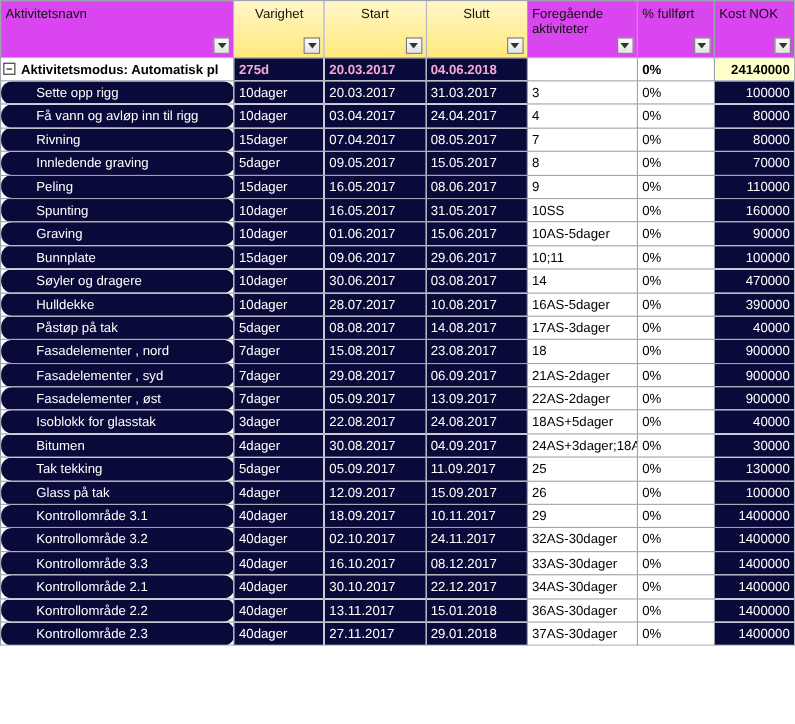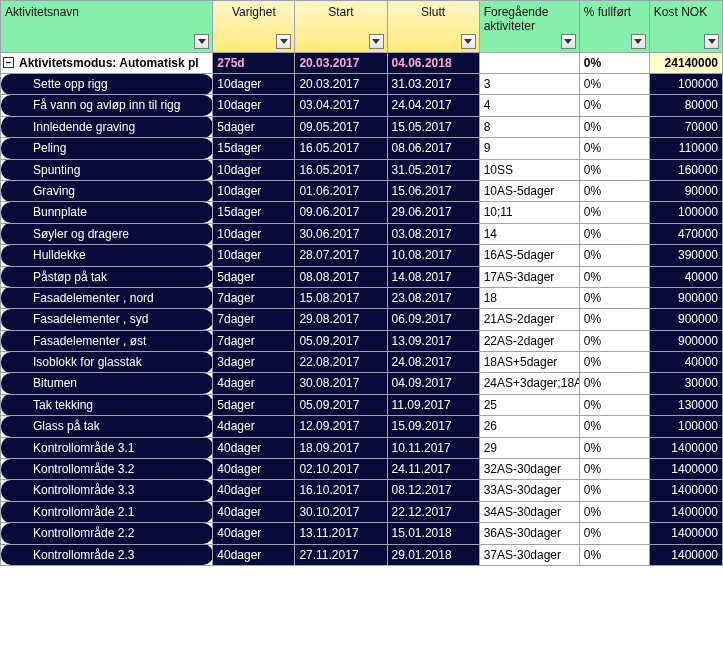--- a/index.html
+++ b/index.html
@@ -16,21 +16,21 @@
   }
   th, td {
     border: 1px solid #9ca3af;
     padding: 3px 4px;
     vertical-align: top;
     overflow: hidden;
     white-space: nowrap;
     text-overflow: clip;
   }
   thead th {
-    background: #86efac;
+    background: #d946ef;
     color: #111;
     font-weight: 400;
     text-align: left;
     height: 52px;
     position: relative;
     vertical-align: top;
     padding-top: 4px;
   }
   thead th.highlight {
     background: linear-gradient(#fff6c7, #ffe97a);
@@ -167,20 +167,29 @@
       <tr class="data">
         <td class="dark name">Få vann og avløp inn til rigg</td>
         <td class="dark">10dager</td>
         <td class="dark">03.04.2017</td>
         <td class="dark">24.04.2017</td>
         <td class="light">4</td>
         <td class="light">0%</td>
         <td class="dark cost">80000</td>
       </tr>
       <tr class="data">
+        <td class="dark name">Rivning</td>
+        <td class="dark">15dager</td>
+        <td class="dark">07.04.2017</td>
+        <td class="dark">08.05.2017</td>
+        <td class="light">7</td>
+        <td class="light">0%</td>
+        <td class="dark cost">80000</td>
+      </tr>
+      <tr class="data">
         <td class="dark name">Innledende graving</td>
         <td class="dark">5dager</td>
         <td class="dark">09.05.2017</td>
         <td class="dark">15.05.2017</td>
         <td class="light">8</td>
         <td class="light">0%</td>
         <td class="dark cost">70000</td>
       </tr>
       <tr class="data">
         <td class="dark name">Peling</td>

